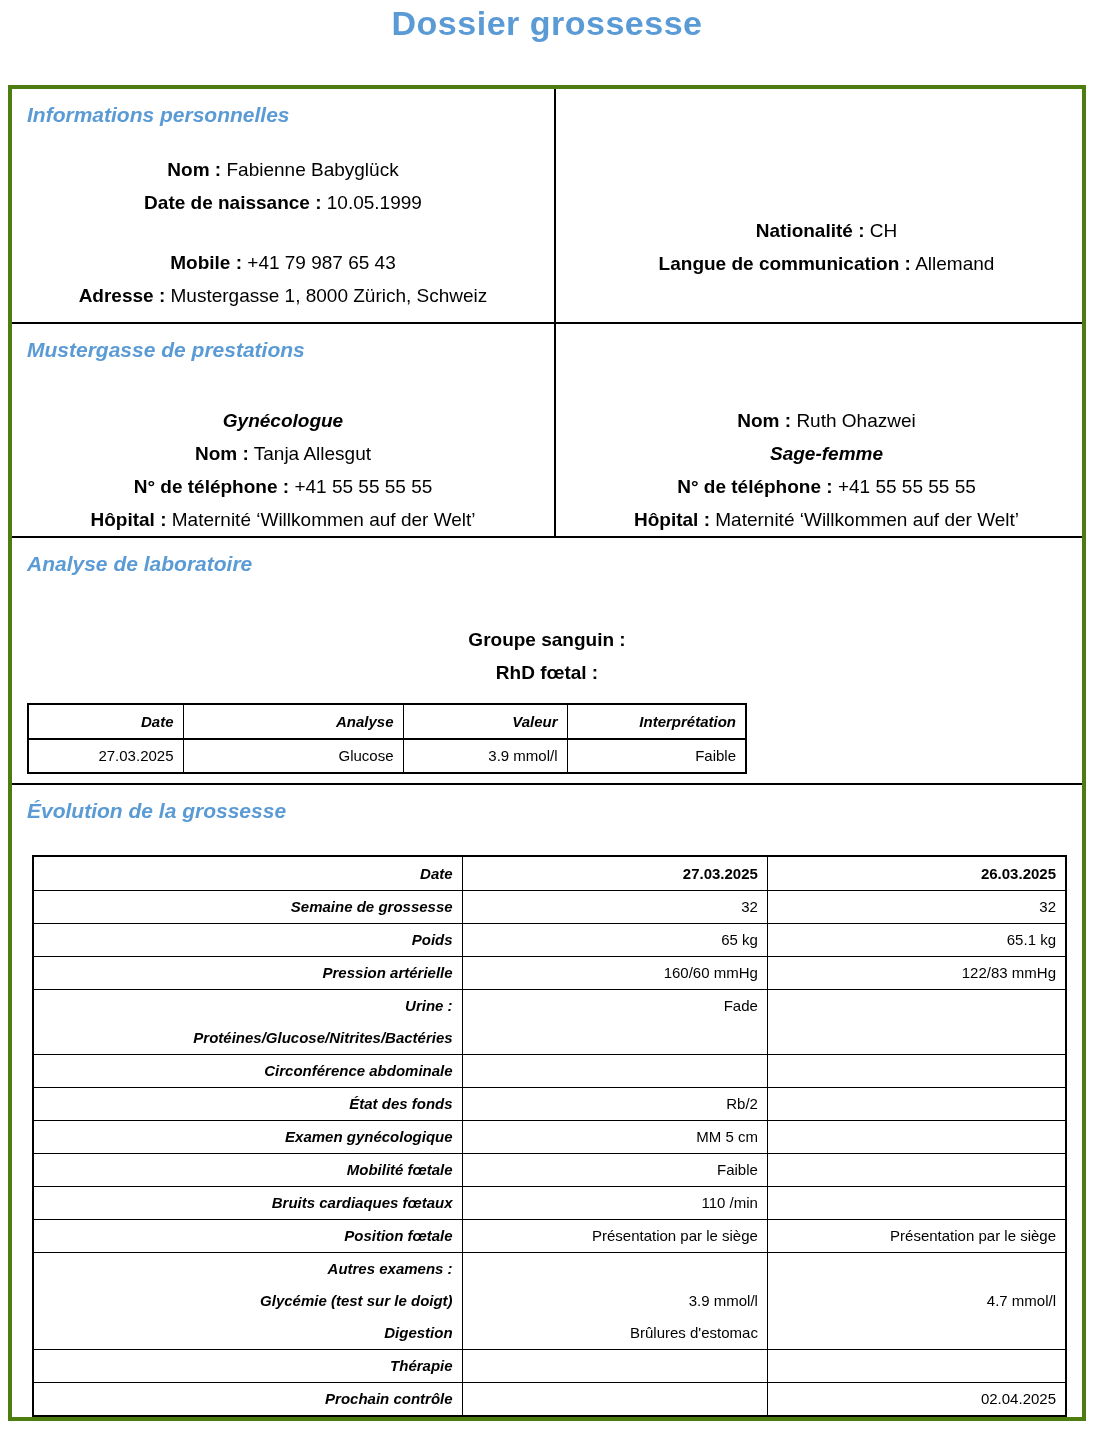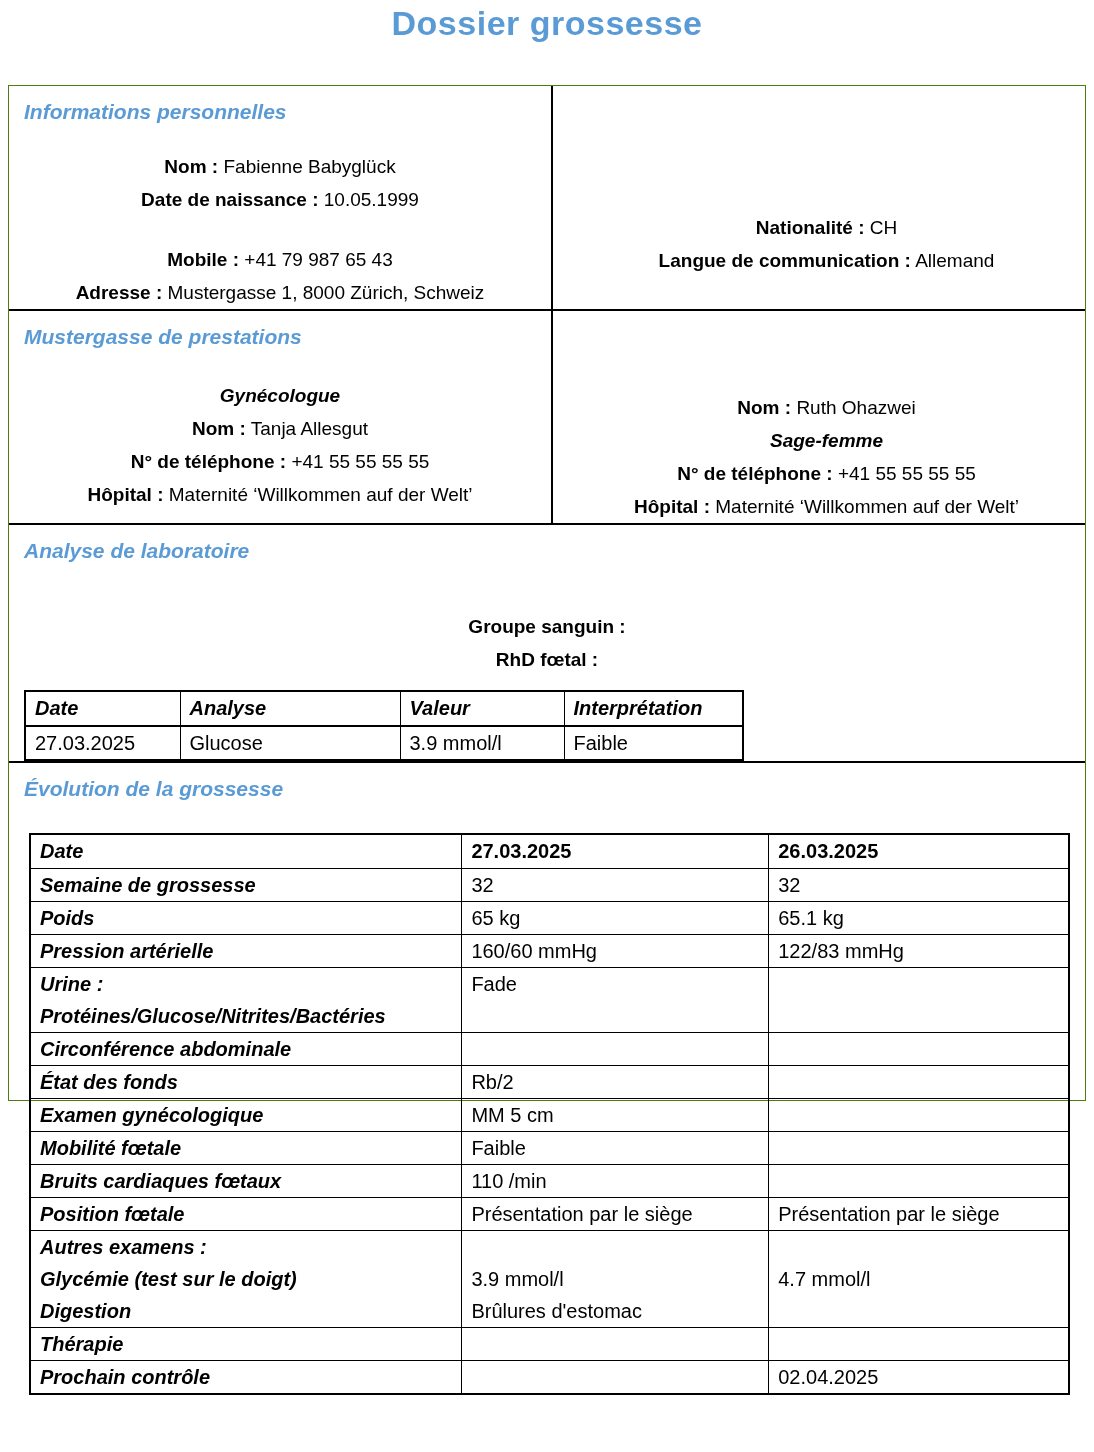--- a/index.html
+++ b/index.html
@@ -5,46 +5,46 @@
   html,body{margin:0;padding:0;}
   body{
     width:1094px;height:1452px;background:#ffffff;color:#000;
     font-family:"Liberation Sans",sans-serif;position:relative;overflow:hidden;
   }
   .doc-title{
     text-align:center;font-size:34px;font-weight:bold;color:#5B9BD5;
     padding-top:4px;letter-spacing:.5px;
   }
   .main-box{
-    position:absolute;left:8px;top:85px;width:1078px;height:1016px;
-    border:1px solid #4d7c0f;box-sizing:border-box;display:flex;flex-direction:column;
+    position:absolute;left:8px;top:85px;width:1078px;height:1336px;
+    border:4px solid #4d7c0f;box-sizing:border-box;display:flex;flex-direction:column;
   }
   .sec{border-bottom:2px solid #000;box-sizing:border-box;}
   .sec.last{border-bottom:none;flex:1;}
   .two-col{display:flex;}
   .cell-l{width:544px;border-right:2px solid #000;box-sizing:border-box;}
   .cell-r{flex:1;box-sizing:border-box;}
   .h{
     color:#5B9BD5;font-weight:bold;font-style:italic;font-size:21px;line-height:28px;
   }
   .pad{padding:12px 15px 0 15px;}
   .line{font-size:19px;line-height:33px;white-space:nowrap;text-align:center;}
   .lb{font-weight:bold;}
   .role{font-weight:bold;font-style:italic;}
   .sp27{height:27px;}
   .sec1{height:243px;}
   .sec2{height:216px;}
   .sec3{height:255px;}
   .sec1 .cell-r{padding:125px 0 0 15px;}
   .sec2 .cell-r{padding:80px 0 0 15px;}
   .block-gap1{margin-top:24px;}
-  .block-gap2{margin-top:28px;}
+  .block-gap2{margin-top:40px;}
   .block-gap3{margin-top:45px;}
   table{border-collapse:collapse;border:2px solid #000;}
-  th,td{border:1px solid #000;font-size:20px;font-weight:normal;text-align:left;
+  th,td{border:1px solid #000;font-size:15px;font-weight:normal;text-align:right;
         padding:0 9px;vertical-align:top;}
   .lab-table{margin-top:14px;}
   .lab-table th{font-weight:bold;font-style:italic;line-height:33px;border-bottom:2px solid #000;}
   .lab-table td{line-height:32px;}
   .evo-table{margin-top:30px;margin-left:5px;}
   .evo-table th{font-weight:bold;line-height:33px;}
   .evo-table th.lbl{font-style:italic;}
   .evo-table td.lbl{font-weight:bold;font-style:italic;}
   .ln{line-height:32px;white-space:nowrap;}
 </style>

